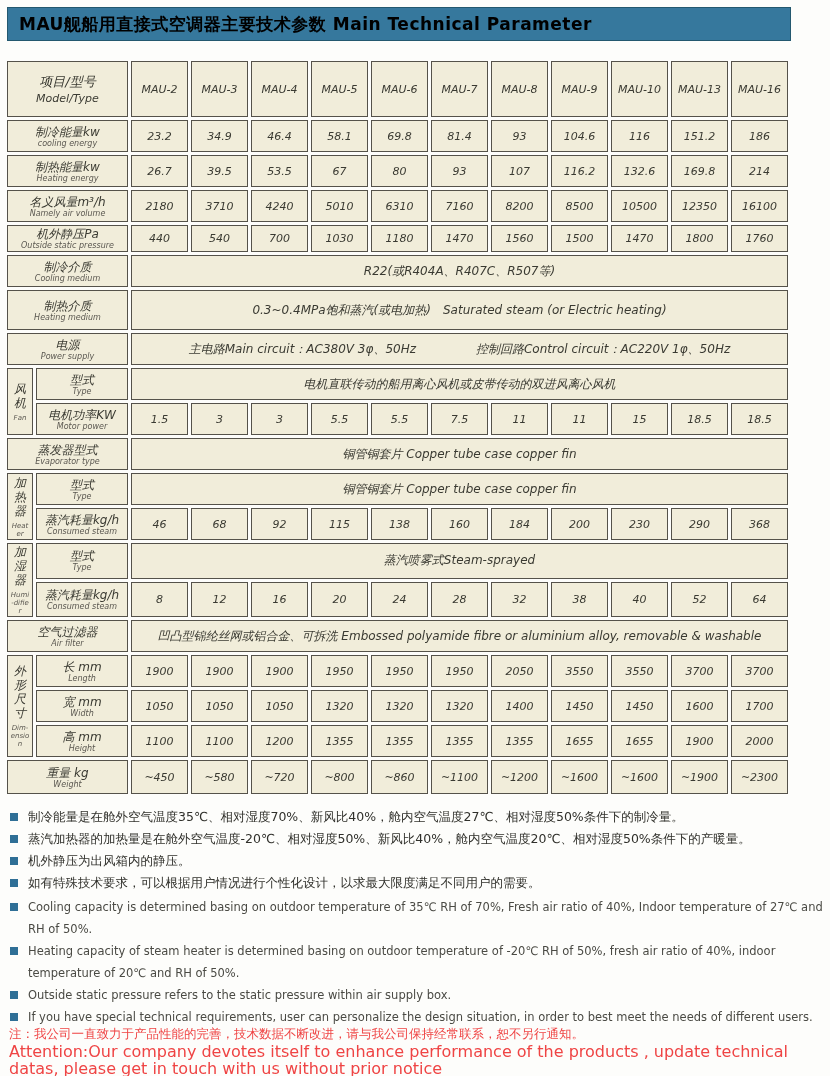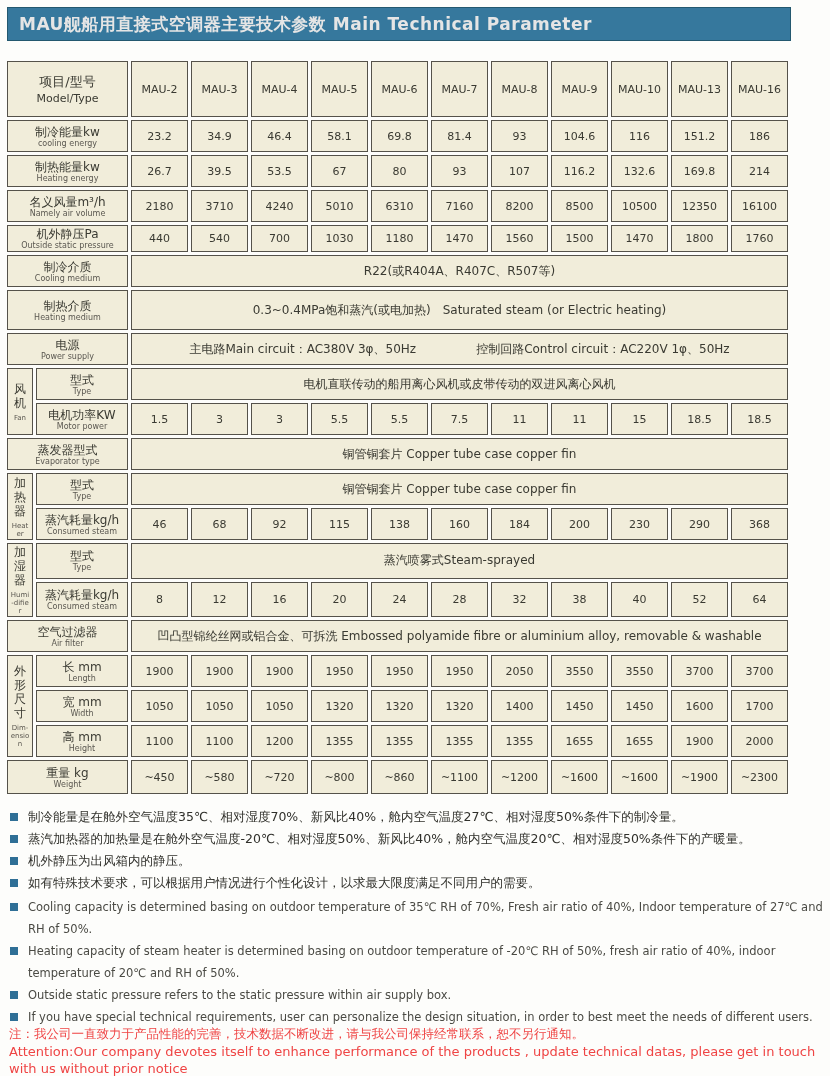--- a/index.html
+++ b/index.html
@@ -2,27 +2,28 @@
 <html><head>
 <meta charset="utf-8">
 <style>
   html,body{margin:0;padding:0;background:#ffffff;}
   .page{
     position:relative;width:830px;height:1076px;background:#fdfdfb;
     font-family:"DejaVu Sans","Liberation Sans",sans-serif;overflow:hidden;
   }
   .title-bar{
     position:absolute;left:7px;top:7px;width:784px;height:34px;box-sizing:border-box;
-    background:#36789D;border:1px solid #24586F;color:#e5e5e5;
+    background:#36789D;border:1px solid #24586F;color:#000000;
     font-size:17px;font-weight:bold;line-height:32px;padding-left:11px;letter-spacing:0.5px;
     white-space:nowrap;
   }
   table.spec{
     position:absolute;left:4px;top:58px;border-collapse:separate;border-spacing:3px;
     table-layout:fixed;
+    font-style:italic;
   }
   table.spec td{
     border:1px solid #55524A;background:#F1EDDA;text-align:center;vertical-align:middle;
     color:#3A3A32;padding:1px 2px;overflow:hidden;
   }
   td.hdr{background:#36789D;color:#ffffff;}
   td.model{font-size:11px;}
   td.corner .c-zh{font-size:13px;line-height:18px;}
   td.corner .c-en{font-size:11px;line-height:15px;}
   td.label .l-zh{font-size:12px;line-height:14px;}
@@ -34,21 +35,21 @@
   td.grp .g-en{font-size:7px;line-height:8px;color:#5A5750;word-break:break-all;margin-top:4px;}
   .notes{position:absolute;left:9px;width:814px;}
   .notes-zh{top:806px;}
   .notes-en{top:896px;}
   .note{position:relative;padding-left:19px;}
   .note .sq{position:absolute;left:1px;top:7px;width:8px;height:8px;background:#2F6F96;}
   .notes-zh .ntext{font-size:12.5px;line-height:22px;color:#30302B;}
   .notes-en .ntext{font-size:11.5px;line-height:22px;color:#4A4A44;}
   .footer{position:absolute;left:9px;top:1024px;width:814px;color:#ef4444;}
   .footer-zh{font-size:12.5px;line-height:19px;}
-  .footer-en{font-size:13px;line-height:17px;}
+  .footer-en{font-size:16px;line-height:17px;}
 </style>
 </head>
 <body>
 
 <div class="page">
   <div class="title-bar">MAU舰船用直接式空调器主要技术参数 Main Technical Parameter</div>
 
   <table class="spec">
     <colgroup>
       <col style="width:26px">

